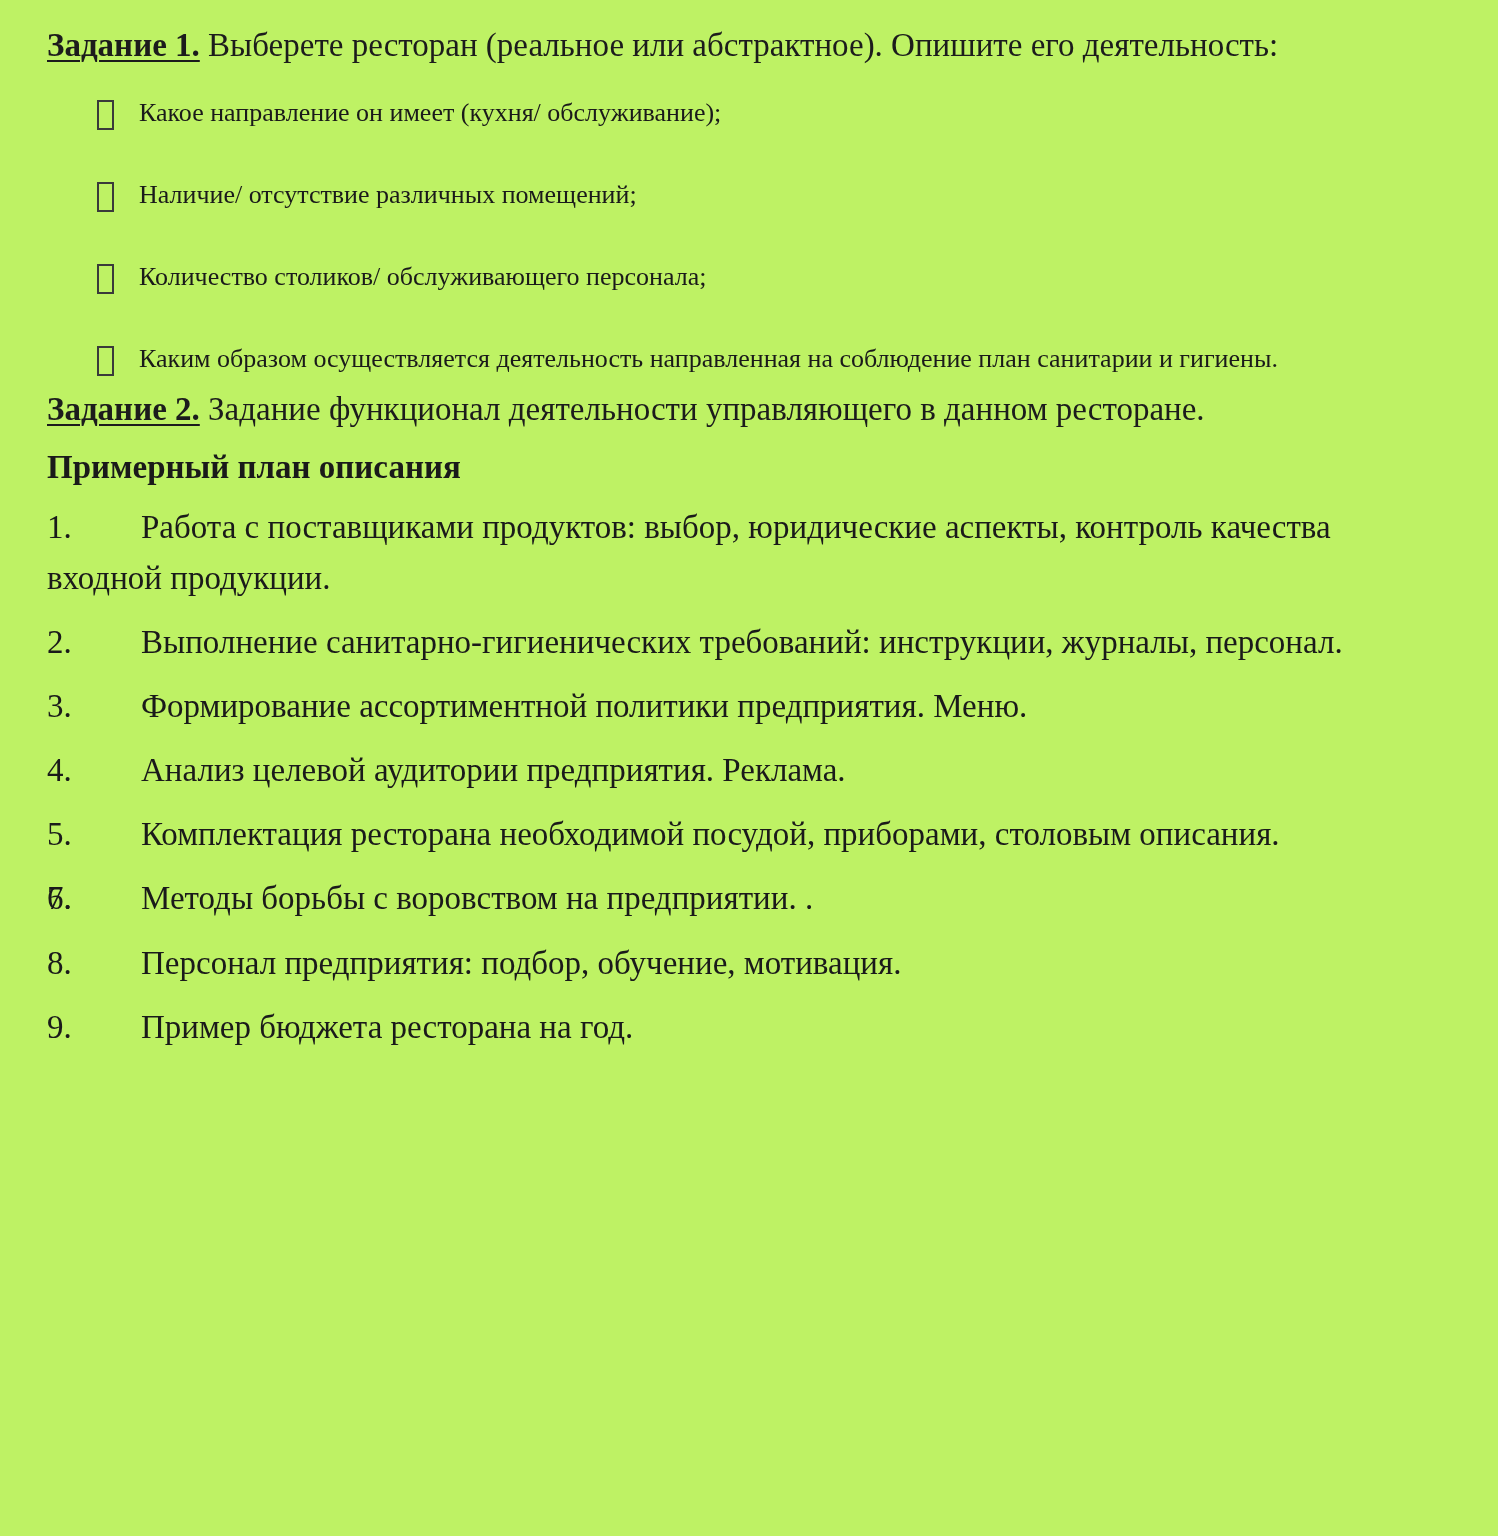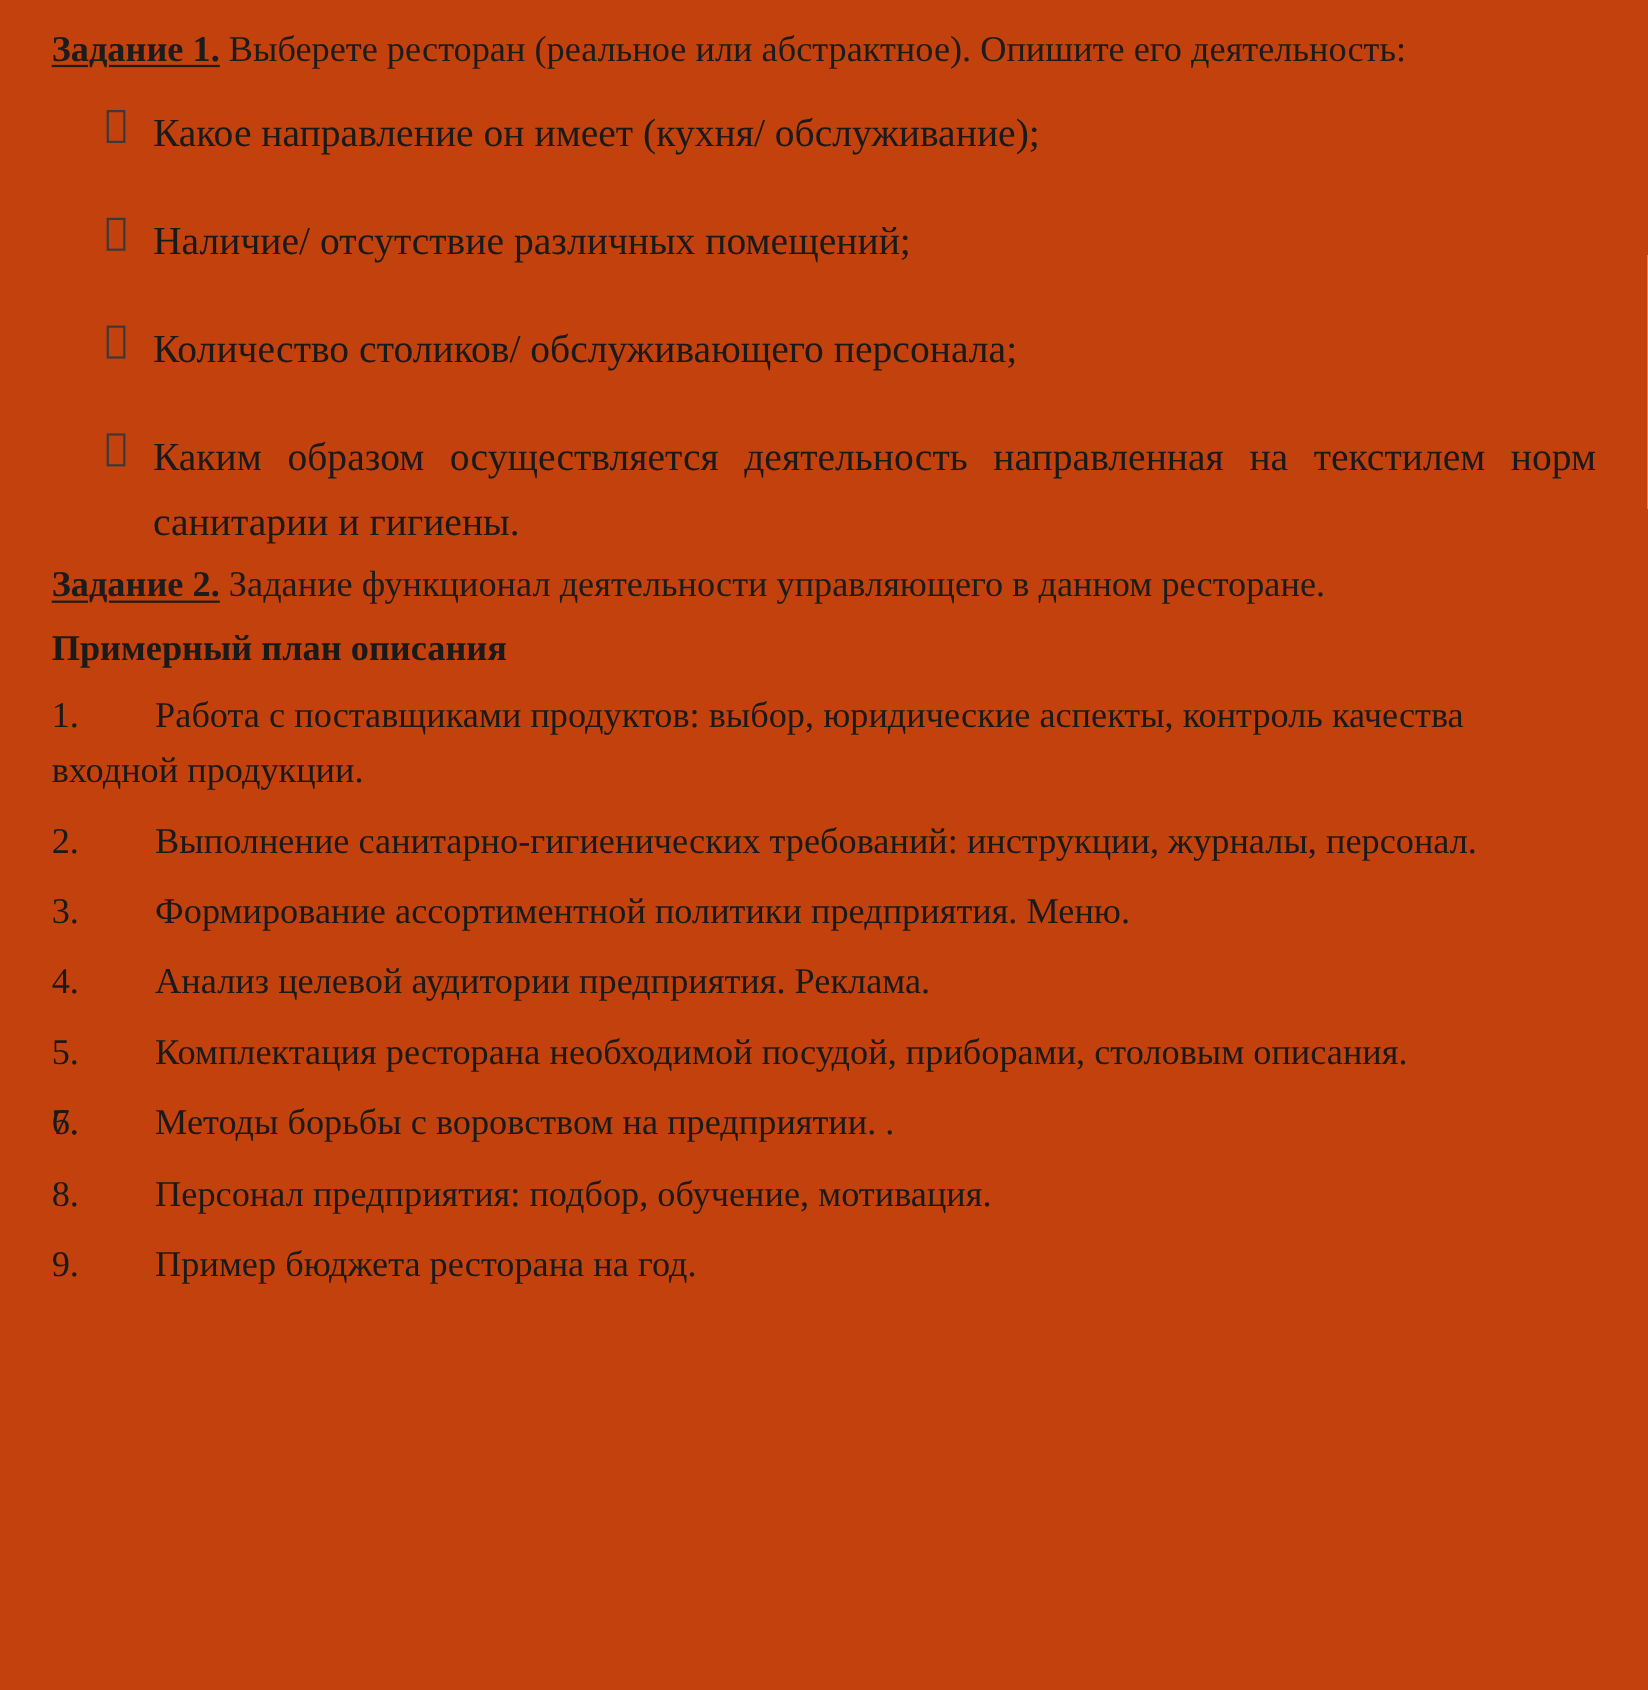--- a/index.html
+++ b/index.html
@@ -14,21 +14,21 @@
     position: relative;
     overflow: hidden;
     font-family: "Liberation Serif", "DejaVu Serif", serif;
     color: #1a1a1a;
     -webkit-font-smoothing: antialiased;
   }
 
   .page {
     position: absolute;
     inset: 0;
-    background: #c2410c;
+    background: #bef264;
     padding: 0;
   }
 
   .content {
     position: absolute;
     left: 47px;
     top: 24px;
     width: 1404px;
   }
 
@@ -57,21 +57,21 @@
   .bullets {
     margin: 24px 0 0 0;
     padding: 0;
     list-style: none;
   }
 
   .bullet-item {
     position: relative;
     padding-left: 92px;
     margin-bottom: 40px;
-    font-size: 36px;
+    font-size: 26px;
     line-height: 1.62;
     text-align: justify;
     text-justify: inter-word;
   }
 
   .bullet-item:last-child {
     margin-bottom: 8px;
   }
 
   .bullet-glyph {
@@ -144,21 +144,21 @@
       <li class="bullet-item">
         <span class="bullet-glyph"></span>
         <span class="bullet-text">Наличие/ отсутствие различных помещений;</span>
       </li>
       <li class="bullet-item">
         <span class="bullet-glyph"></span>
         <span class="bullet-text">Количество столиков/ обслуживающего персонала;</span>
       </li>
       <li class="bullet-item">
         <span class="bullet-glyph"></span>
-        <span class="bullet-text">Каким образом осуществляется деятельность направленная на текстилем норм санитарии и гигиены.</span>
+        <span class="bullet-text">Каким образом осуществляется деятельность направленная на соблюдение план санитарии и гигиены.</span>
       </li>
     </ul>
 
     <p class="para task-line"><span class="task-label">Задание 2.</span><span> Задание функционал деятельности управляющего в данном ресторане.</span></p>
 
     <p class="center-heading">Примерный план описания</p>
 
     <ol class="numlist">
       <li class="num-item">
         <span class="num-marker">1.</span>

